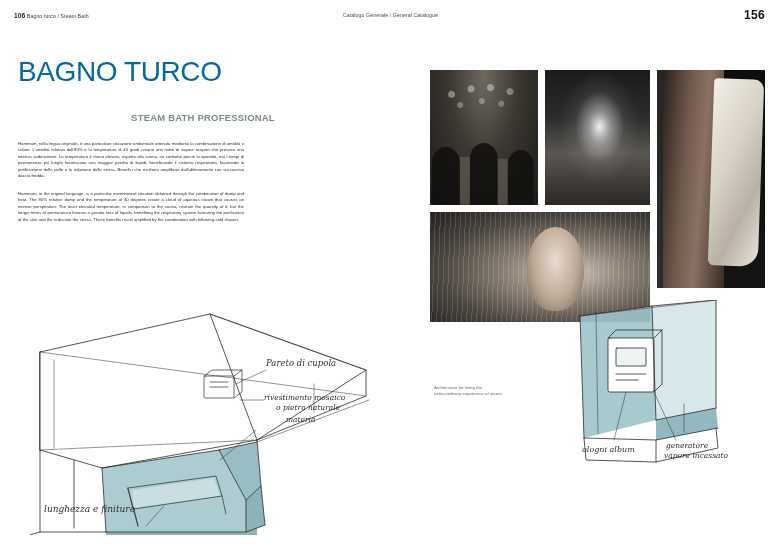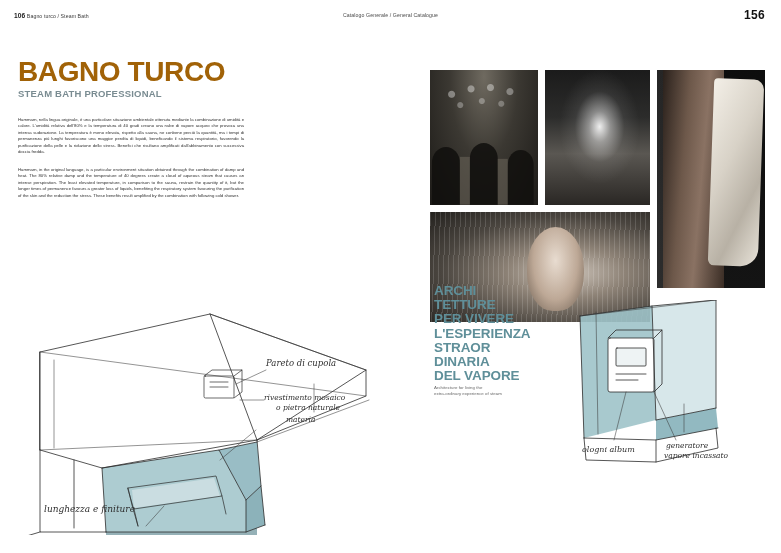--- a/index.html
+++ b/index.html
@@ -41,34 +41,35 @@
   }
 
   
   .left-col {
     position: absolute;
     left: 18px; top: 58px;
     width: 370px;
   }
   .title-main {
     font-size: 28px;
-    font-weight: bold;
+    font-weight: normal;
     line-height: 1.0;
     letter-spacing: -0.4px;
-    color: #a16207;
+    color: #0369a1;
     text-transform: uppercase;
   }
   .title-main .l2 { display: block; }
   .title-sub {
-    margin-top: 2px;
+    margin-top: 26px;
     font-size: 9.5px;
     font-weight: bold;
     color: #7a8c92;
     letter-spacing: .2px;
     text-transform: uppercase;
+    text-align: center;
   }
   .body-text {
     margin-top: 18px;
     width: 226px;
     font-size: 4.25px;
     line-height: 1.52;
     color: #2e2e2e;
     text-align: justify;
   }
   .body-text.en { margin-top: 11px; }
@@ -292,29 +293,20 @@
     <div class="img"></div>
     <div class="skin"></div>
     <div class="cloth"></div>
   </div>
 
   <div class="photo ph-face">
     <div class="img"></div>
     <div class="face"></div>
   </div>
 
-  <div class="teal-head">
-    <div class="line">ARCHI</div>
-    <div class="line">TETTURE</div>
-    <div class="line">PER VIVERE</div>
-    <div class="line">L'ESPERIENZA</div>
-    <div class="line">STRAOR</div>
-    <div class="line">DINARIA</div>
-    <div class="line">DEL VAPORE</div>
-  </div>
 
   <div class="teal-caption">
     <div>Architecture for living the</div>
     <div>extra-ordinary experience of steam</div>
   </div>
 
   <div class="sketch-right">
     <svg width="215" height="190" viewBox="0 0 215 190">
 
       <path d="M24 16 L96 6 L100 120 L28 138 Z" fill="#9fc3c9" opacity=".9"></path>

